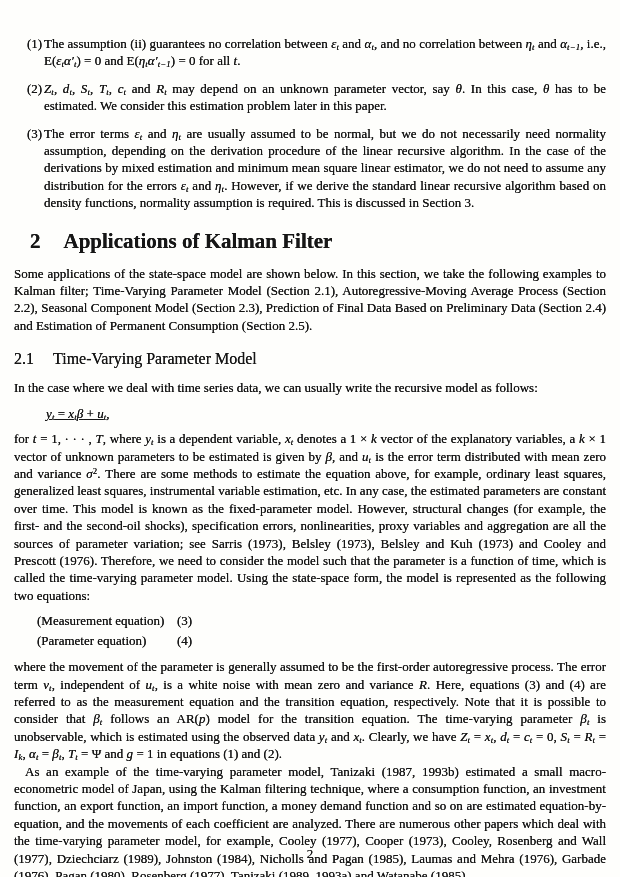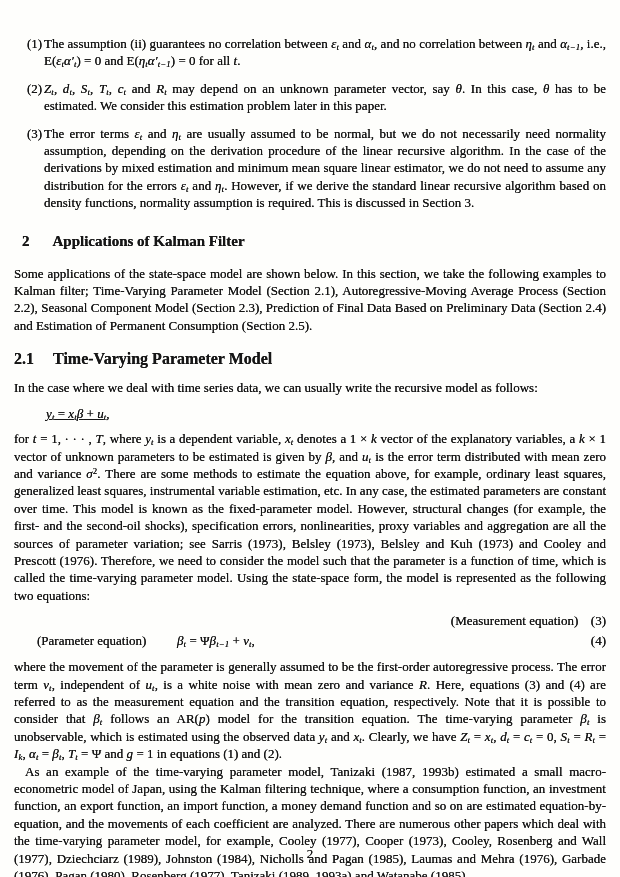--- a/index.html
+++ b/index.html
@@ -16,29 +16,29 @@
   }
   .page { padding: 25px 14px 0 14px; position: relative; }
   p { margin: 0; text-align: justify; }
   .indent { text-indent: 11px; }
 
   .notes-list { margin-top: 4px; }
   .note { display: flex; margin-top: 10px; }
   .note-marker { flex: 0 0 17px; margin-left: 13px; white-space: nowrap; }
   .note-text { flex: 1 1 auto; text-align: justify; }
 
-  .section-h { font-size: 15px; line-height: 24px; font-weight: bold; margin: 17px 0 12px 8px; }
+  .section-h { font-size: 21px; line-height: 24px; font-weight: bold; margin: 17px 0 12px 16px; }
   .section-h .h-num { margin-right: 23px; }
-  .subsection-h { font-size: 16px; line-height: 19px; font-weight: bold; margin: 15px 0 11px 0; }
+  .subsection-h { font-size: 16px; line-height: 19px; font-weight: normal; margin: 15px 0 11px 0; }
   .subsection-h .h-num { margin-right: 19px; }
 
   .disp-eq { margin: 8px 0 8px 32px; text-align: left; text-decoration: underline; }
 
   .eqblock { margin: 7px 0; }
-  .eqrow { display: flex; align-items: baseline; padding-left: 23px; line-height: 20px; justify-content: flex-end; }
+  .eqrow { display: flex; align-items: baseline; padding-left: 23px; line-height: 20px; }
   .eqlabel { flex: 0 0 140px; }
   .eqmath { flex: 1 1 auto; text-align: left; }
   .eqnum { flex: 0 0 auto; }
 
   sub, sup { font-size: 0.68em; line-height: 0; }
   sub { vertical-align: -0.25em; }
   sup { vertical-align: 0.5em; }
   i { letter-spacing: 0.1px; margin-top: 29px; }
 
   .footer {
@@ -79,21 +79,20 @@
 
   <p>for <i>t</i> = 1, · · · , <i>T</i>, where <i>y<sub>t</sub></i> is a dependent variable, <i>x<sub>t</sub></i> denotes a 1 × <i>k</i> vector of the explanatory variables, a <i>k</i> × 1 vector of unknown parameters to be estimated is given by <i>β</i>, and <i>u<sub>t</sub></i> is the error term distributed with mean zero and variance <i>σ</i><sup>2</sup>. There are some methods to estimate the equation above, for example, ordinary least squares, generalized least squares, instrumental variable estimation, etc. In any case, the estimated parameters are constant over time. This model is known as the fixed-parameter model. However, structural changes (for example, the first- and the second-oil shocks), specification errors, nonlinearities, proxy variables and aggregation are all the sources of parameter variation; see Sarris (1973), Belsley (1973), Belsley and Kuh (1973) and Cooley and Prescott (1976). Therefore, we need to consider the model such that the parameter is a function of time, which is called the time-varying parameter model. Using the state-space form, the model is represented as the following two equations:</p>
 
   <div class="eqblock">
     <div class="eqrow">
       <span class="eqlabel">(Measurement equation)</span>
       <span class="eqnum">(3)</span>
     </div>
     <div class="eqrow">
       <span class="eqlabel">(Parameter equation)</span>
-      <span class="eqmath"><i>β<sub>t</sub></i> = Ψ<i>β<sub>t−1</sub></i> + <i>v<sub>t</sub></i>,</span>
       <span class="eqnum">(4)</span>
     </div>
   </div>
 
   <p>where the movement of the parameter is generally assumed to be the first-order autoregressive process. The error term <i>v<sub>t</sub></i>, independent of <i>u<sub>t</sub></i>, is a white noise with mean zero and variance <i>R</i>. Here, equations (3) and (4) are referred to as the measurement equation and the transition equation, respectively. Note that it is possible to consider that <i>β<sub>t</sub></i> follows an AR(<i>p</i>) model for the transition equation. The time-varying parameter <i>β<sub>t</sub></i> is unobservable, which is estimated using the observed data <i>y<sub>t</sub></i> and <i>x<sub>t</sub></i>. Clearly, we have <i>Z<sub>t</sub></i> = <i>x<sub>t</sub></i>, <i>d<sub>t</sub></i> = <i>c<sub>t</sub></i> = 0, <i>S<sub>t</sub></i> = <i>R<sub>t</sub></i> = <i>I<sub>k</sub></i>, <i>α<sub>t</sub></i> = <i>β<sub>t</sub></i>, <i>T<sub>t</sub></i> = Ψ and <i>g</i> = 1 in equations (1) and (2).</p>
 
   <p class="indent">As an example of the time-varying parameter model, Tanizaki (1987, 1993b) estimated a small macro-econometric model of Japan, using the Kalman filtering technique, where a consumption function, an investment function, an export function, an import function, a money demand function and so on are estimated equation-by-equation, and the movements of each coefficient are analyzed. There are numerous other papers which deal with the time-varying parameter model, for example, Cooley (1977), Cooper (1973), Cooley, Rosenberg and Wall (1977), Dziechciarz (1989), Johnston (1984), Nicholls and Pagan (1985), Laumas and Mehra (1976), Garbade (1976), Pagan (1980), Rosenberg (1977), Tanizaki (1989, 1993a) and Watanabe (1985).</p>
 
 </div>
 

